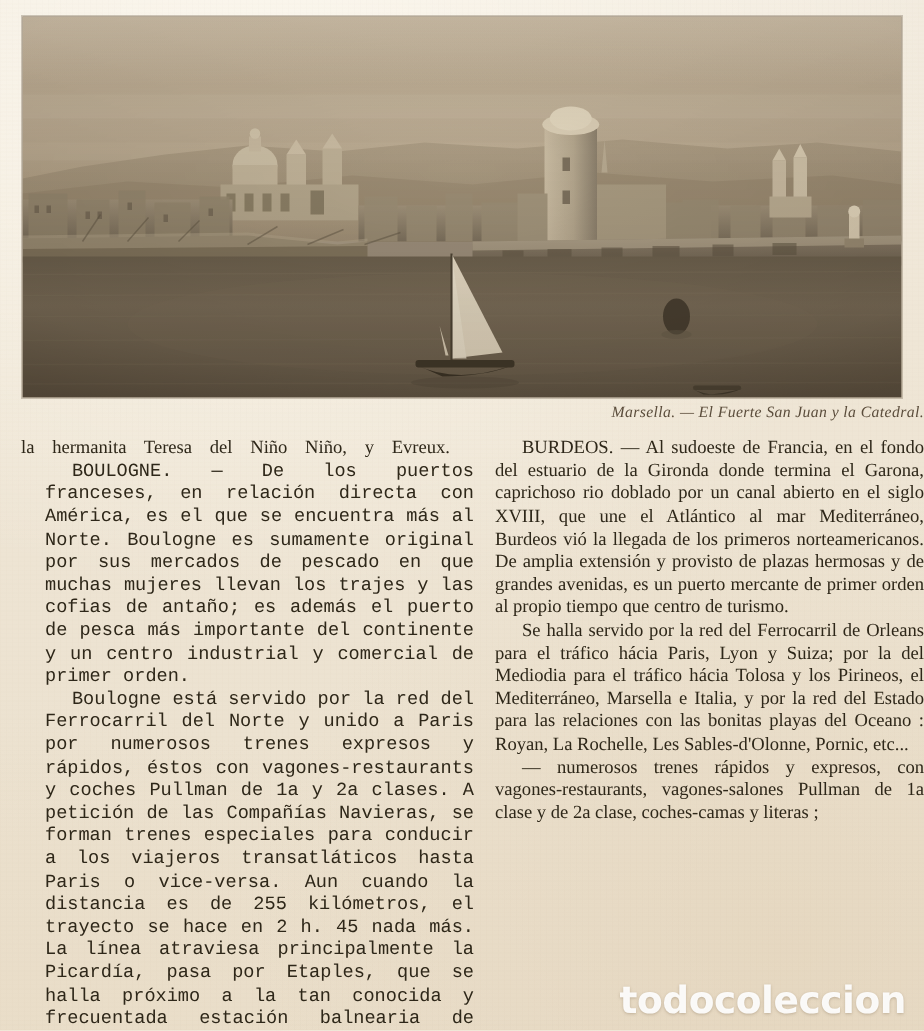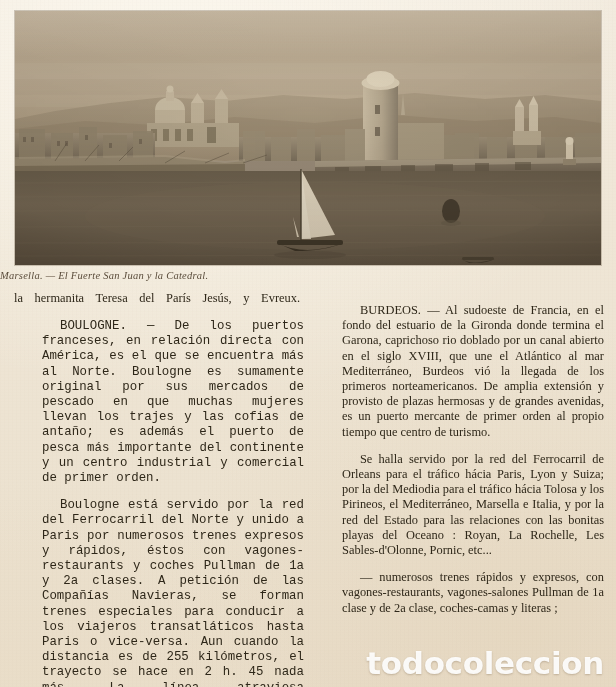--- a/index.html
+++ b/index.html
@@ -69,21 +69,21 @@
     pointer-events: none;
     background: linear-gradient(180deg, rgba(243,236,224,.22) 0%, rgba(243,236,224,0) 18%);
   }
 
   
   .caption {
     position: absolute;
     left: 0;
     top: 270px;
     width: 616px;
-    text-align: left;
+    text-align: right;
     font-style: italic;
     font-size: 10.5px;
     letter-spacing: .25px;
     color: #5b4d3c;
     white-space: nowrap;
   }
 
   
   .lede {
     position: absolute;
@@ -110,34 +110,34 @@
     width: 286px;
     font-size: 12.4px;
     line-height: 15.2px;
     color: #2e2719;
     text-align: justify;
   }
   .col.left  { left: 30px; font-family: Liberation Mono, monospace;  }
   .col.right { left: 330px; top: -16px; }
 
   .col p {
-    margin: 12px;
+    margin: 0;
     text-indent: 1.45em;
     hyphens: manual;
   }
   .col p.dash     { text-indent: 1.45em; }
 
   
   .watermark {
     position: absolute;
     right: 12px;
     bottom: 6px;
     font-family: "DejaVu Sans", "Liberation Sans", sans-serif;
     font-weight: bold;
-    font-size: 31px;
+    font-size: 25px;
     letter-spacing: -0.3px;
     color: rgba(255,255,255,.92);
     text-shadow: 0 1px 2px rgba(120,100,75,.35);
     pointer-events: none;
     user-select: none;
   }
 </style>
 </head>
 <body>
 
@@ -321,21 +321,21 @@
 
       <rect x="0" y="0" width="586" height="254" fill="none"></rect>
     </svg>
     <div class="photo-tone"></div>
     <div class="photo-fade"></div>
   </div>
 </div>
 
 <div class="caption">Marsella. — El Fuerte San Juan y la Catedral.</div>
 
-<div class="lede">la hermanita Teresa del París Jesús, y Evreux.</div>
+<div class="lede">la hermanita Teresa del Niño Niño, y Evreux.</div>
 
 <div class="columns">
 
   <div class="col left">
     <p>BOULOGNE. — De los puertos franceses, en relación directa con América, es el que se encuentra más al Norte. Boulogne es sumamente original por sus mercados de pescado en que muchas mujeres llevan los trajes y las cofias de antaño; es además el puerto de pesca más importante del continente y un centro industrial y comercial de primer orden.</p>
     <p>Boulogne está servido por la red del Ferrocarril del Norte y unido a Paris por numerosos trenes expresos y rápidos, éstos con vagones-restaurants y coches Pullman de 1a y 2a clases. A petición de las Compañías Navieras, se forman trenes especiales para conducir a los viajeros transatláticos hasta Paris o vice-versa. Aun cuando la distancia es de 255 kilómetros, el trayecto se hace en 2 h. 45 nada más. La línea atraviesa principalmente la Picardía, pasa por Etaples, que se halla próximo a la tan conocida y frecuentada estación balnearia de Touquet-Paris-Plage, por Abbeville, por Amiens, que posée la catedral más vasta y del más puro estilo gótico de Francia, Clermont, Chantilly, universalmente renombrado por su magnífico castillo y el encanto de su bosque, Saint-Denis, donde puede visitarse la basílica, guardadora de las tumbas de reyes, reinas y princesas de Francia.</p>
   </div>
 
   <div class="col right">
     <p>BURDEOS. — Al sudoeste de Francia, en el fondo del estuario de la Gironda donde termina el Garona, caprichoso rio doblado por un canal abierto en el siglo XVIII, que une el Atlántico al mar Mediterráneo, Burdeos vió la llegada de los primeros norteamericanos. De amplia extensión y provisto de plazas hermosas y de grandes avenidas, es un puerto mercante de primer orden al propio tiempo que centro de turismo.</p>

